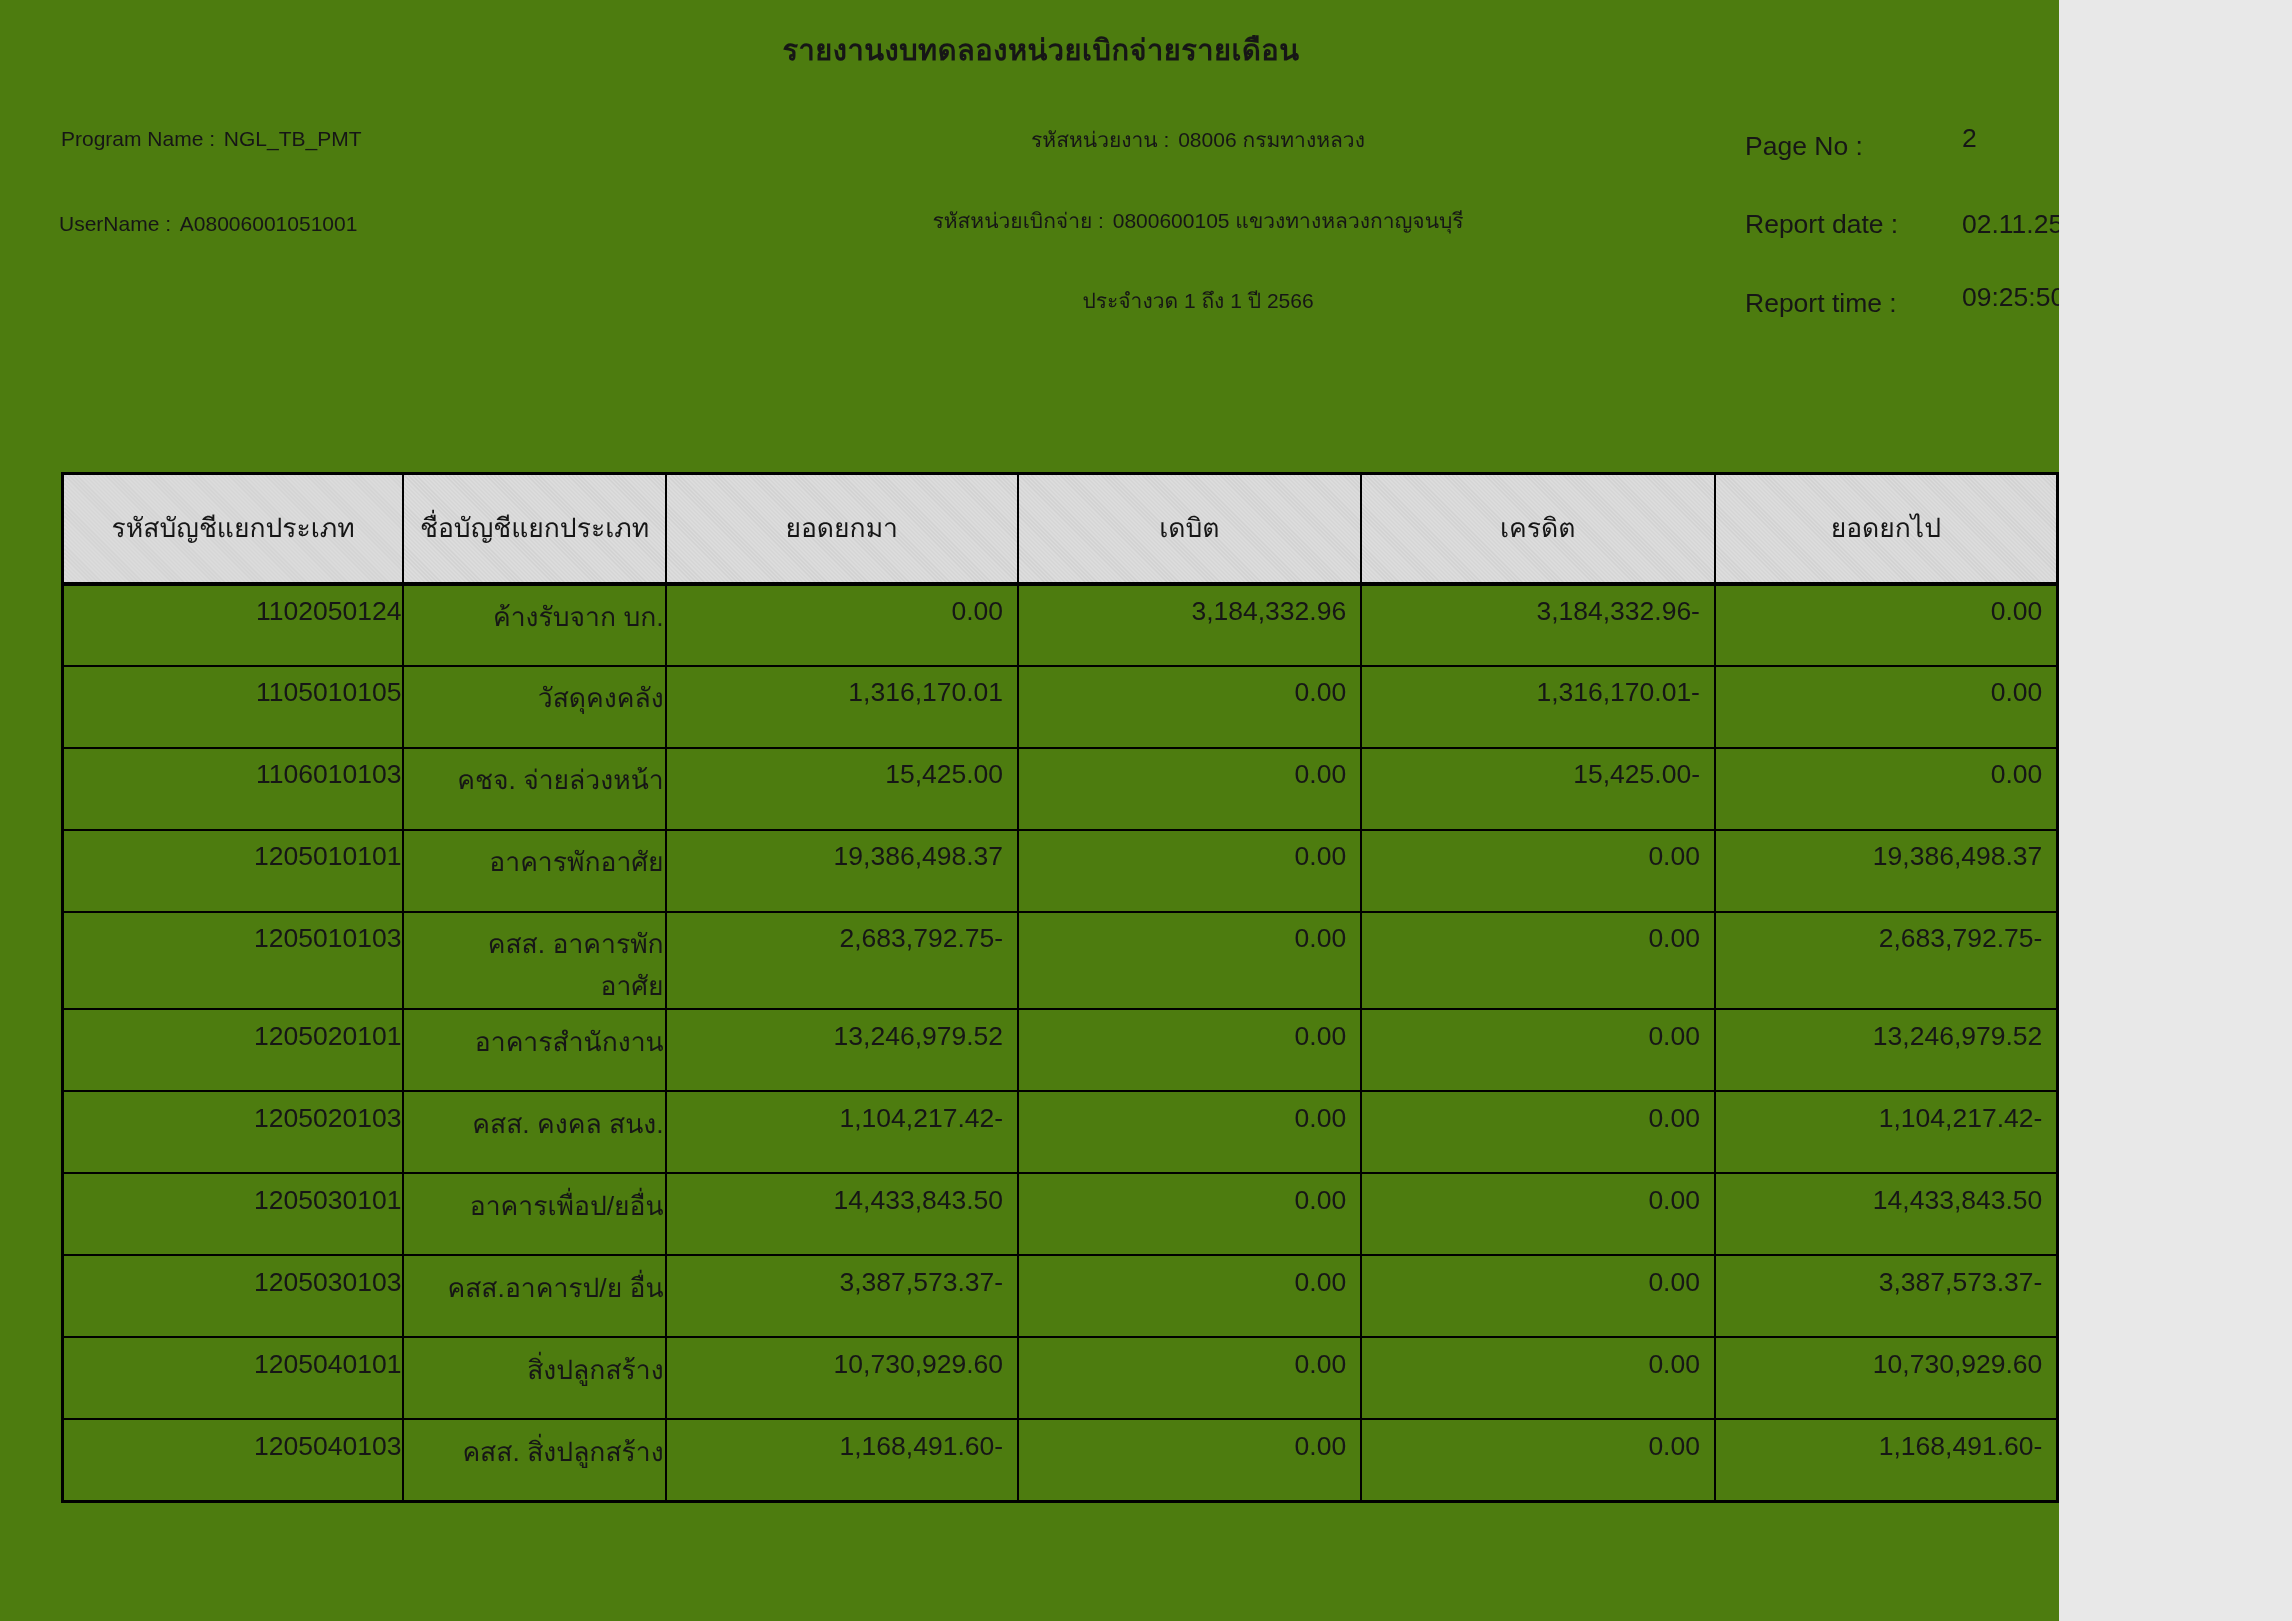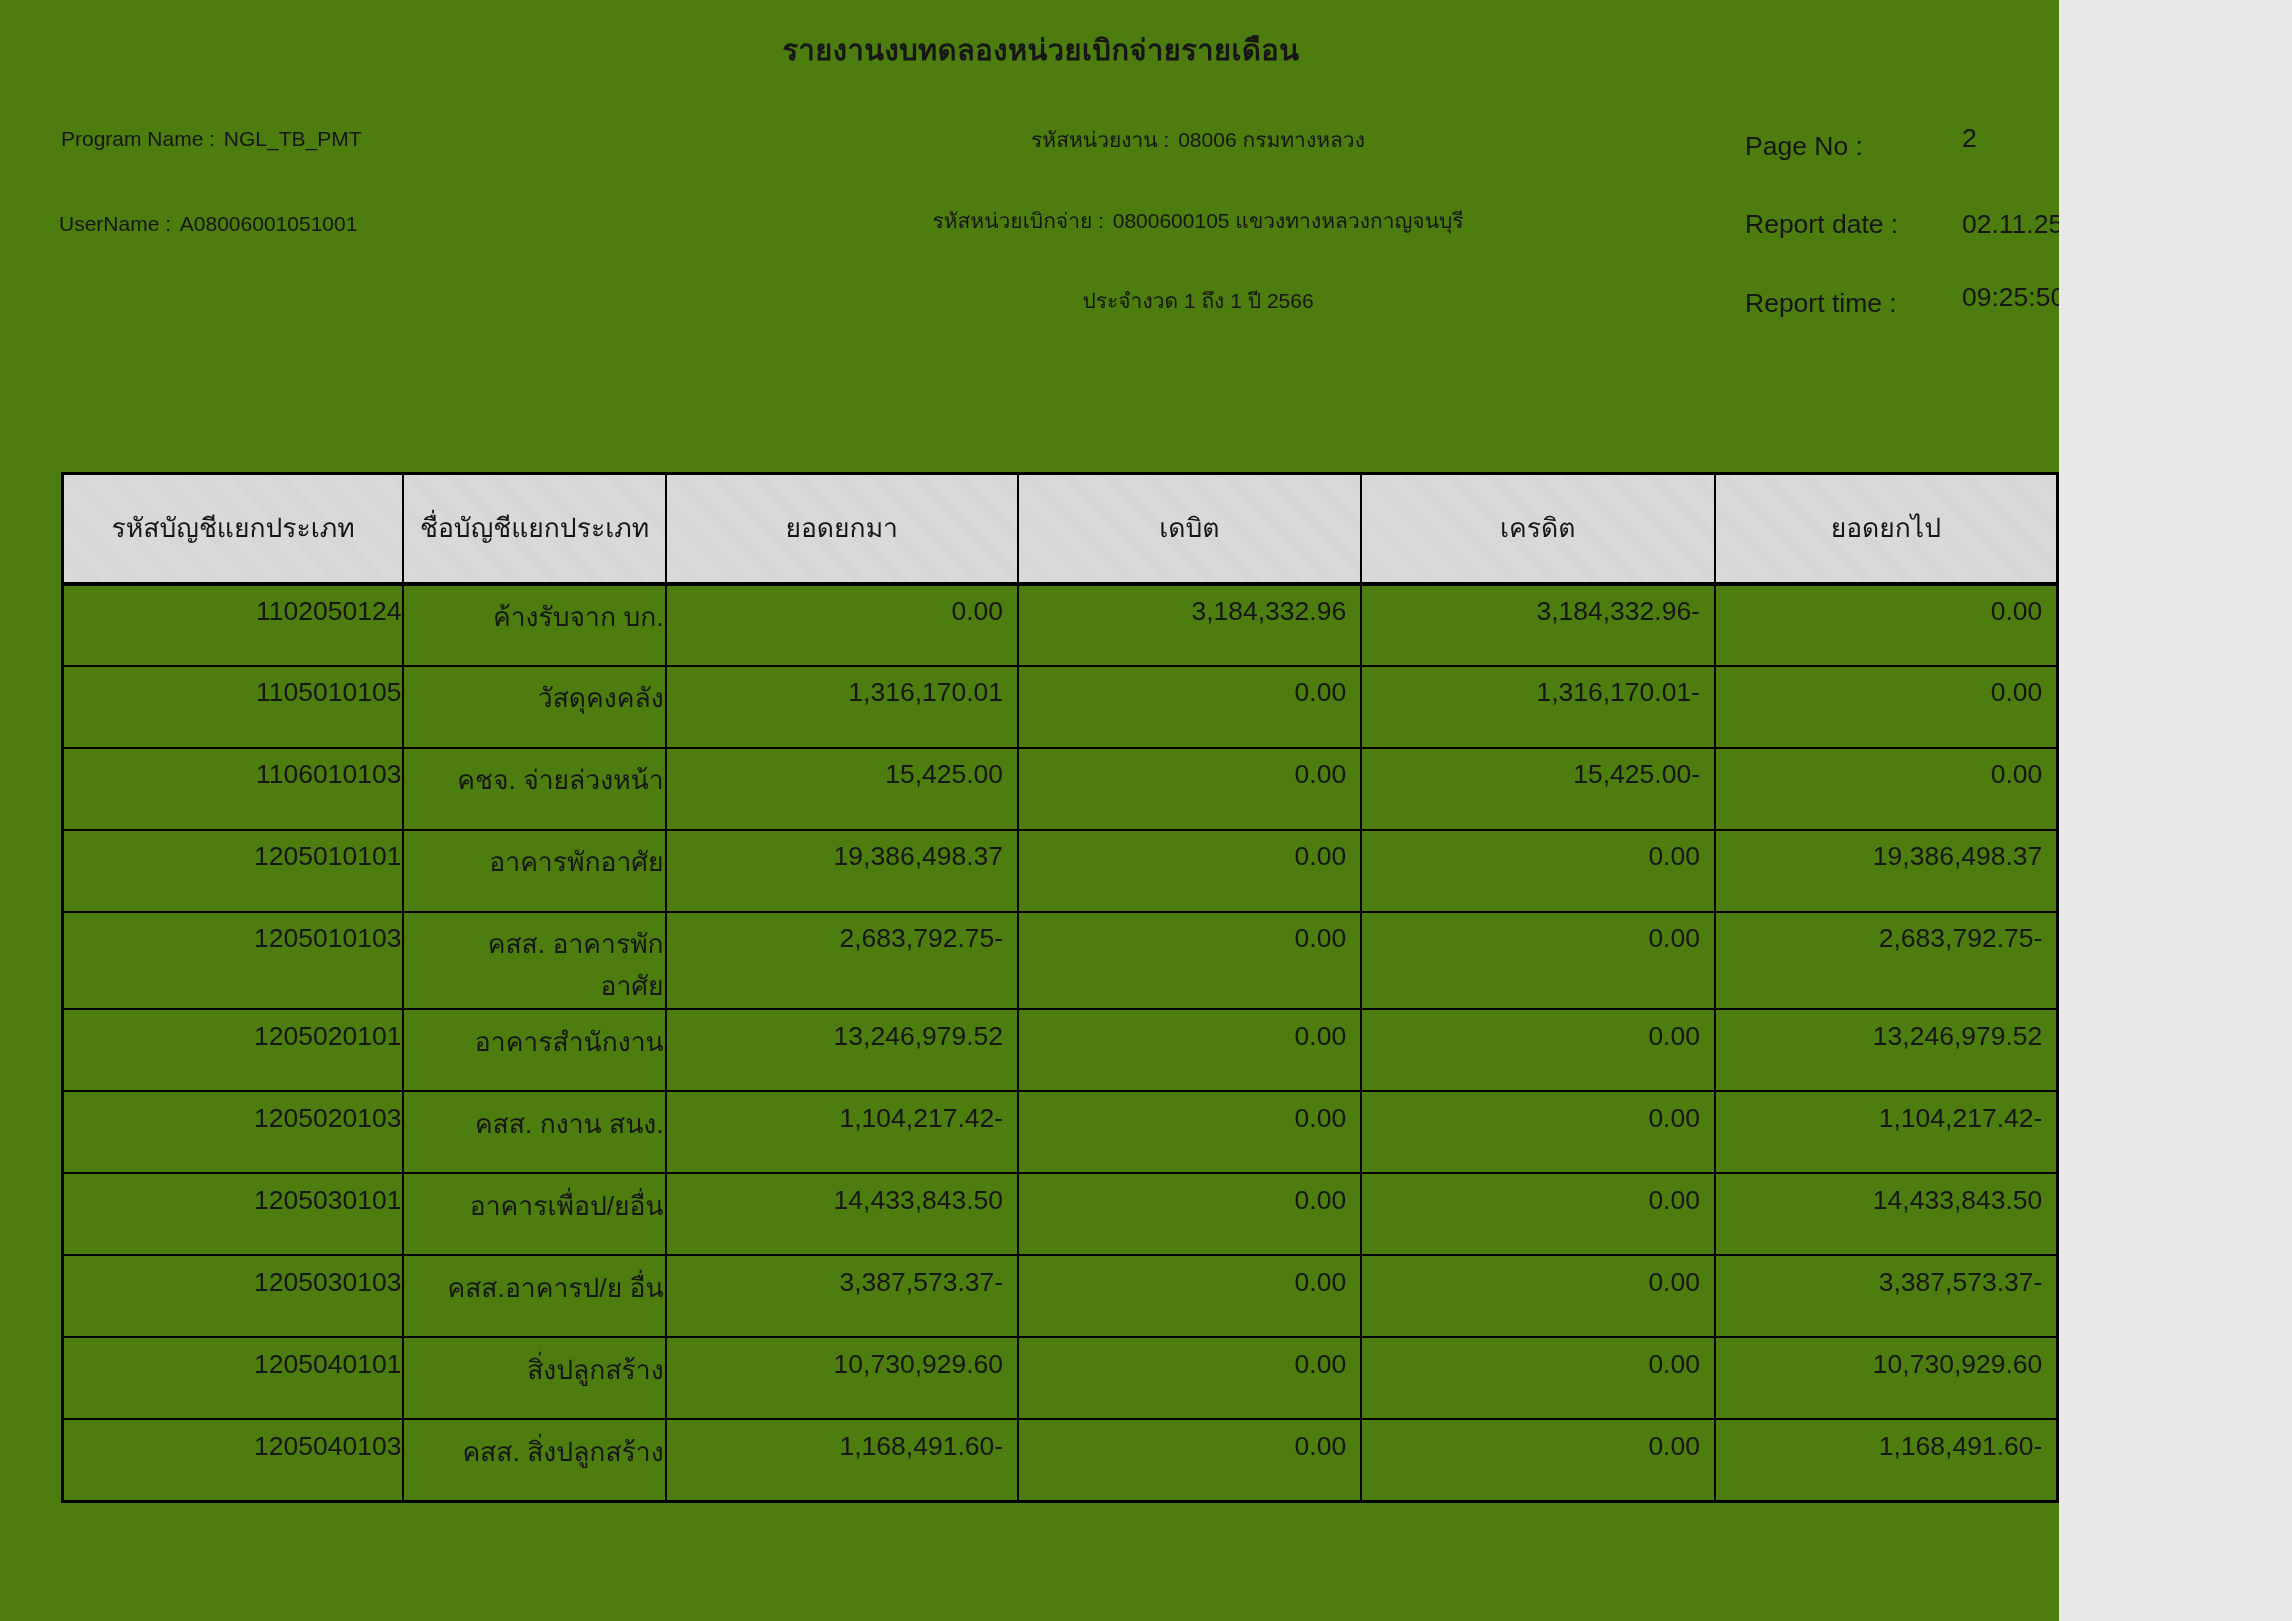--- a/index.html
+++ b/index.html
@@ -148,21 +148,21 @@
         <tr>
           <td class="txt">1205020101</td>
           <td class="txt">อาคารสำนักงาน</td>
           <td class="num">13,246,979.52</td>
           <td class="num">0.00</td>
           <td class="num">0.00</td>
           <td class="num">13,246,979.52</td>
         </tr>
         <tr>
           <td class="txt">1205020103</td>
-          <td class="txt">คสส. กงาน สนง.</td>
+          <td class="txt">คสส. คงคล สนง.</td>
           <td class="num">1,104,217.42-</td>
           <td class="num">0.00</td>
           <td class="num">0.00</td>
           <td class="num">1,104,217.42-</td>
         </tr>
         <tr>
           <td class="txt">1205030101</td>
           <td class="txt">อาคารเพื่อป/ยอื่น</td>
           <td class="num">14,433,843.50</td>
           <td class="num">0.00</td>

